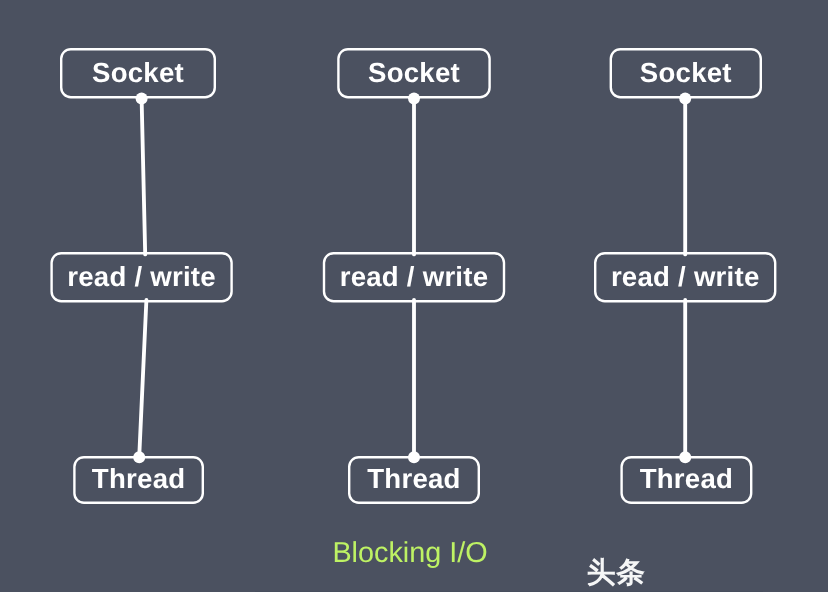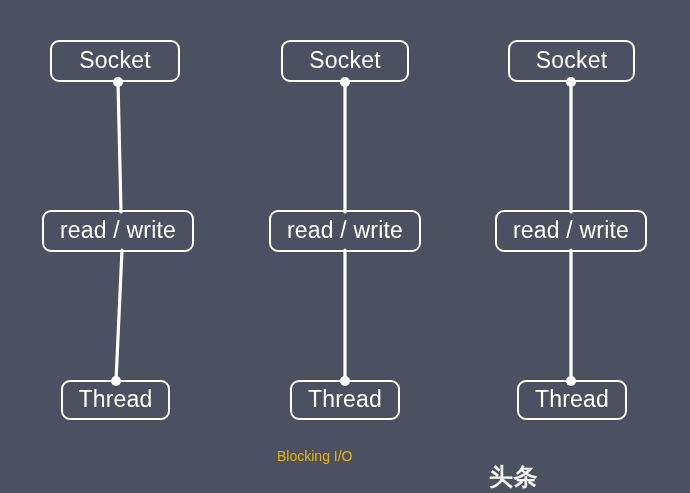--- a/index.html
+++ b/index.html
@@ -42,29 +42,30 @@
     background: transparent;
     color: #ffffff;
     display: flex;
     align-items: center;
     justify-content: center;
     font-size: 23px;
     line-height: 1;
     letter-spacing: 0.2px;
     white-space: nowrap;
     z-index: 3;
+    font-weight: bold;
   }
   .node span {
     display: block;
     transform: translateY(-1px);
   }
   .caption {
     position: absolute;
-    color: #eab308;
-    font-size: 14px;
+    color: #bef264;
+    font-size: 24px;
     line-height: 1;
     white-space: nowrap;
     z-index: 4;
   }
   .watermark {
     position: absolute;
     z-index: 5;
     display: flex;
     align-items: baseline;
     color: #ffffff;

